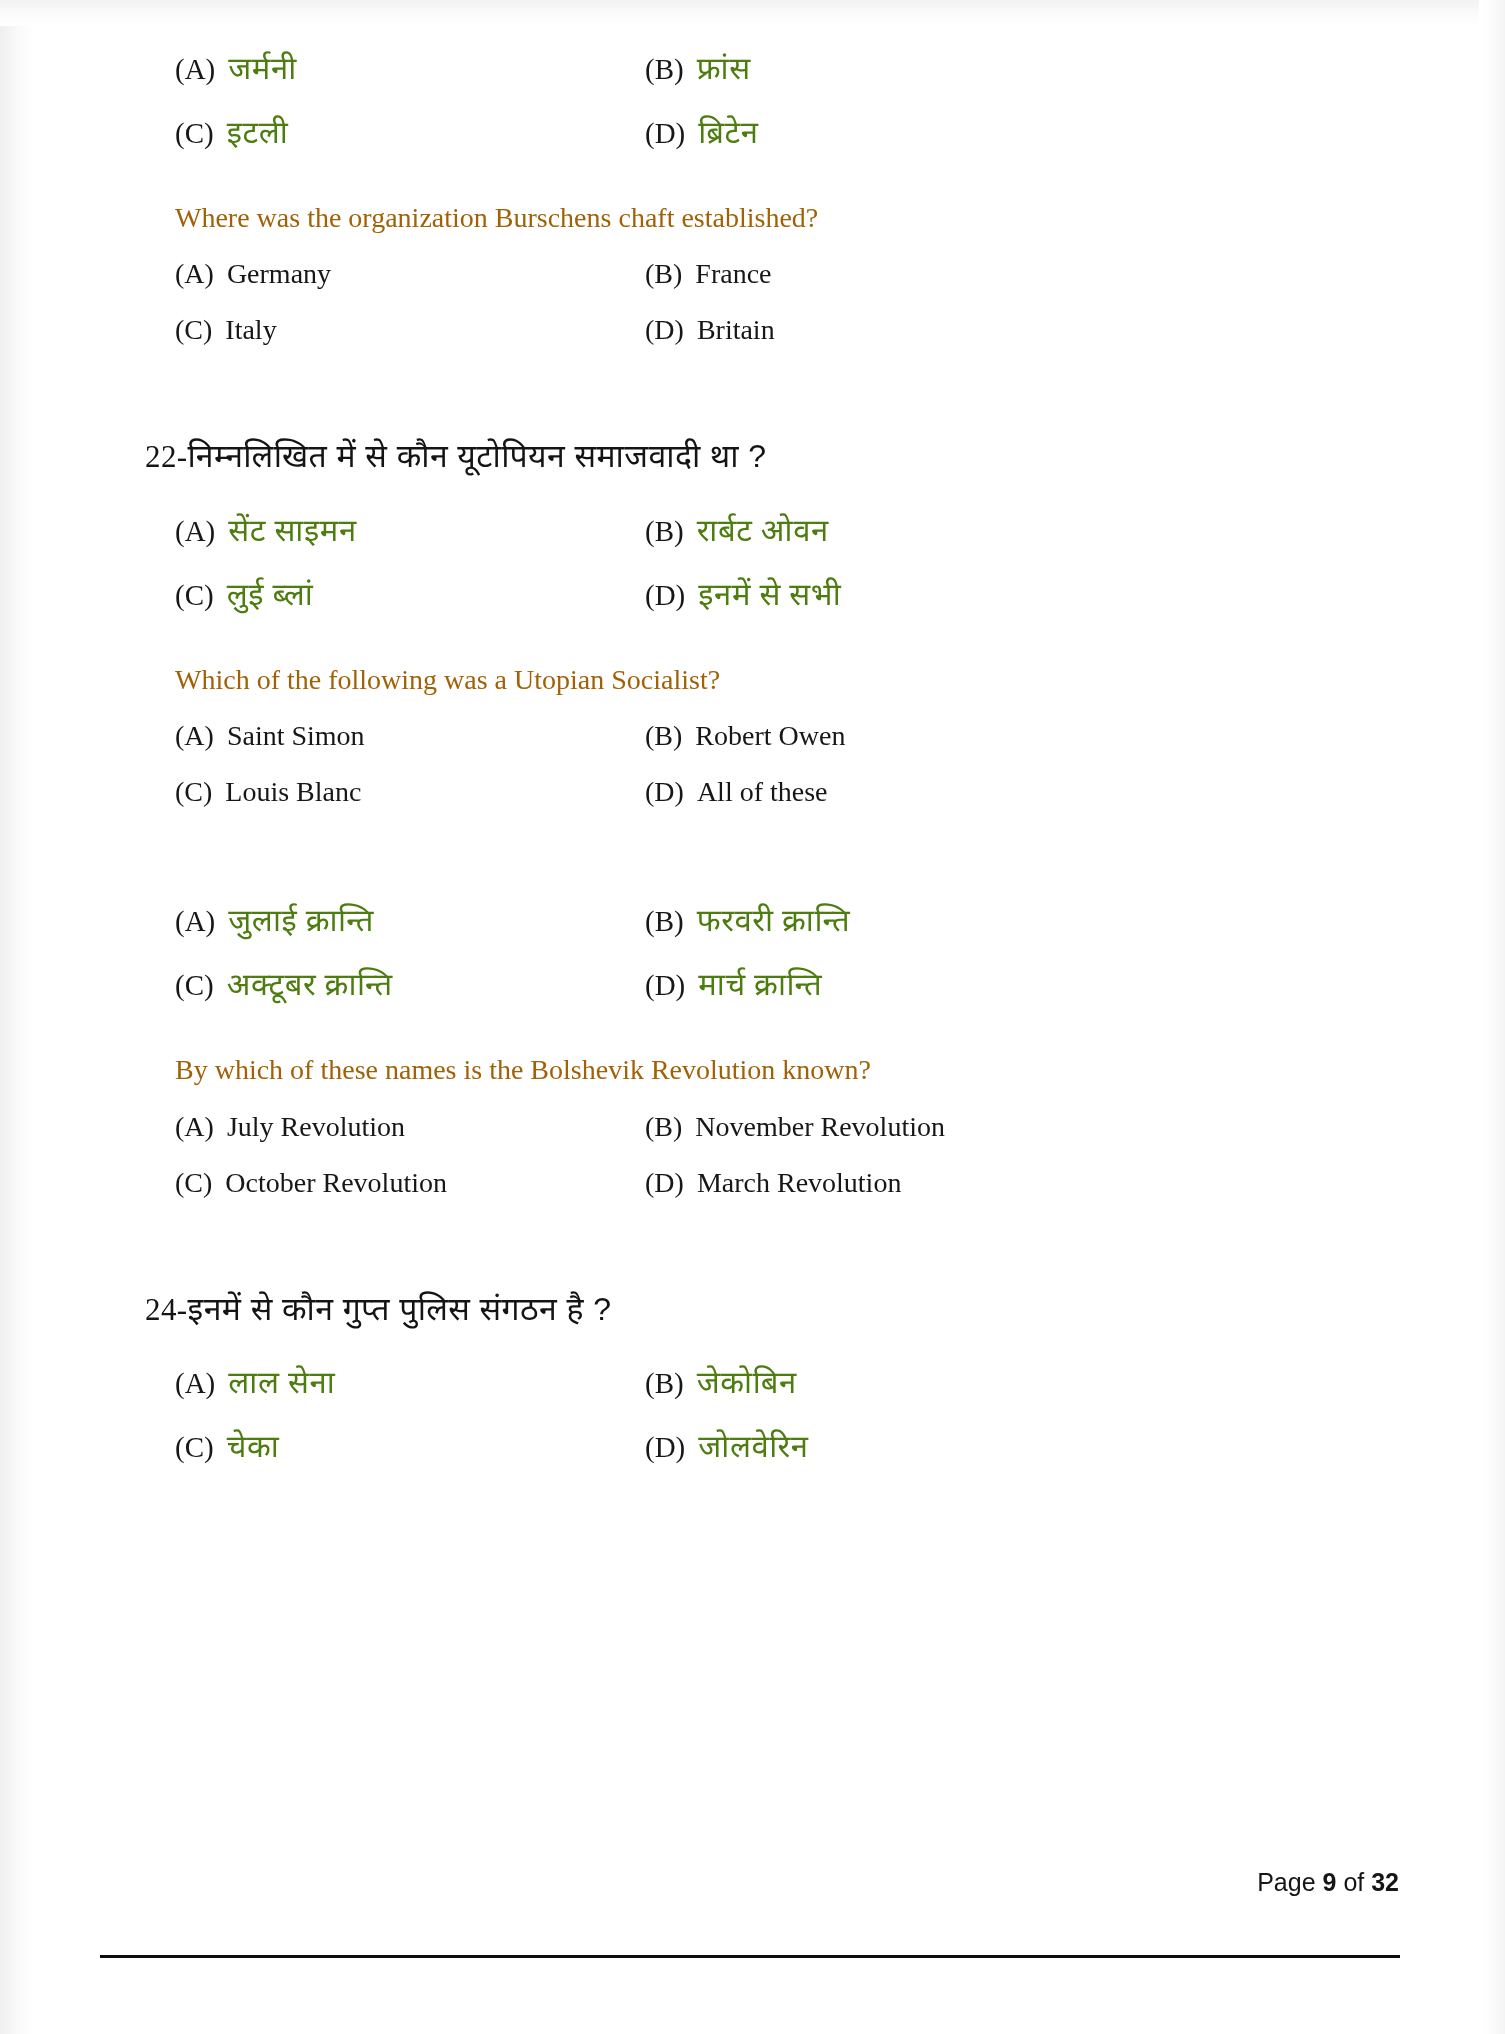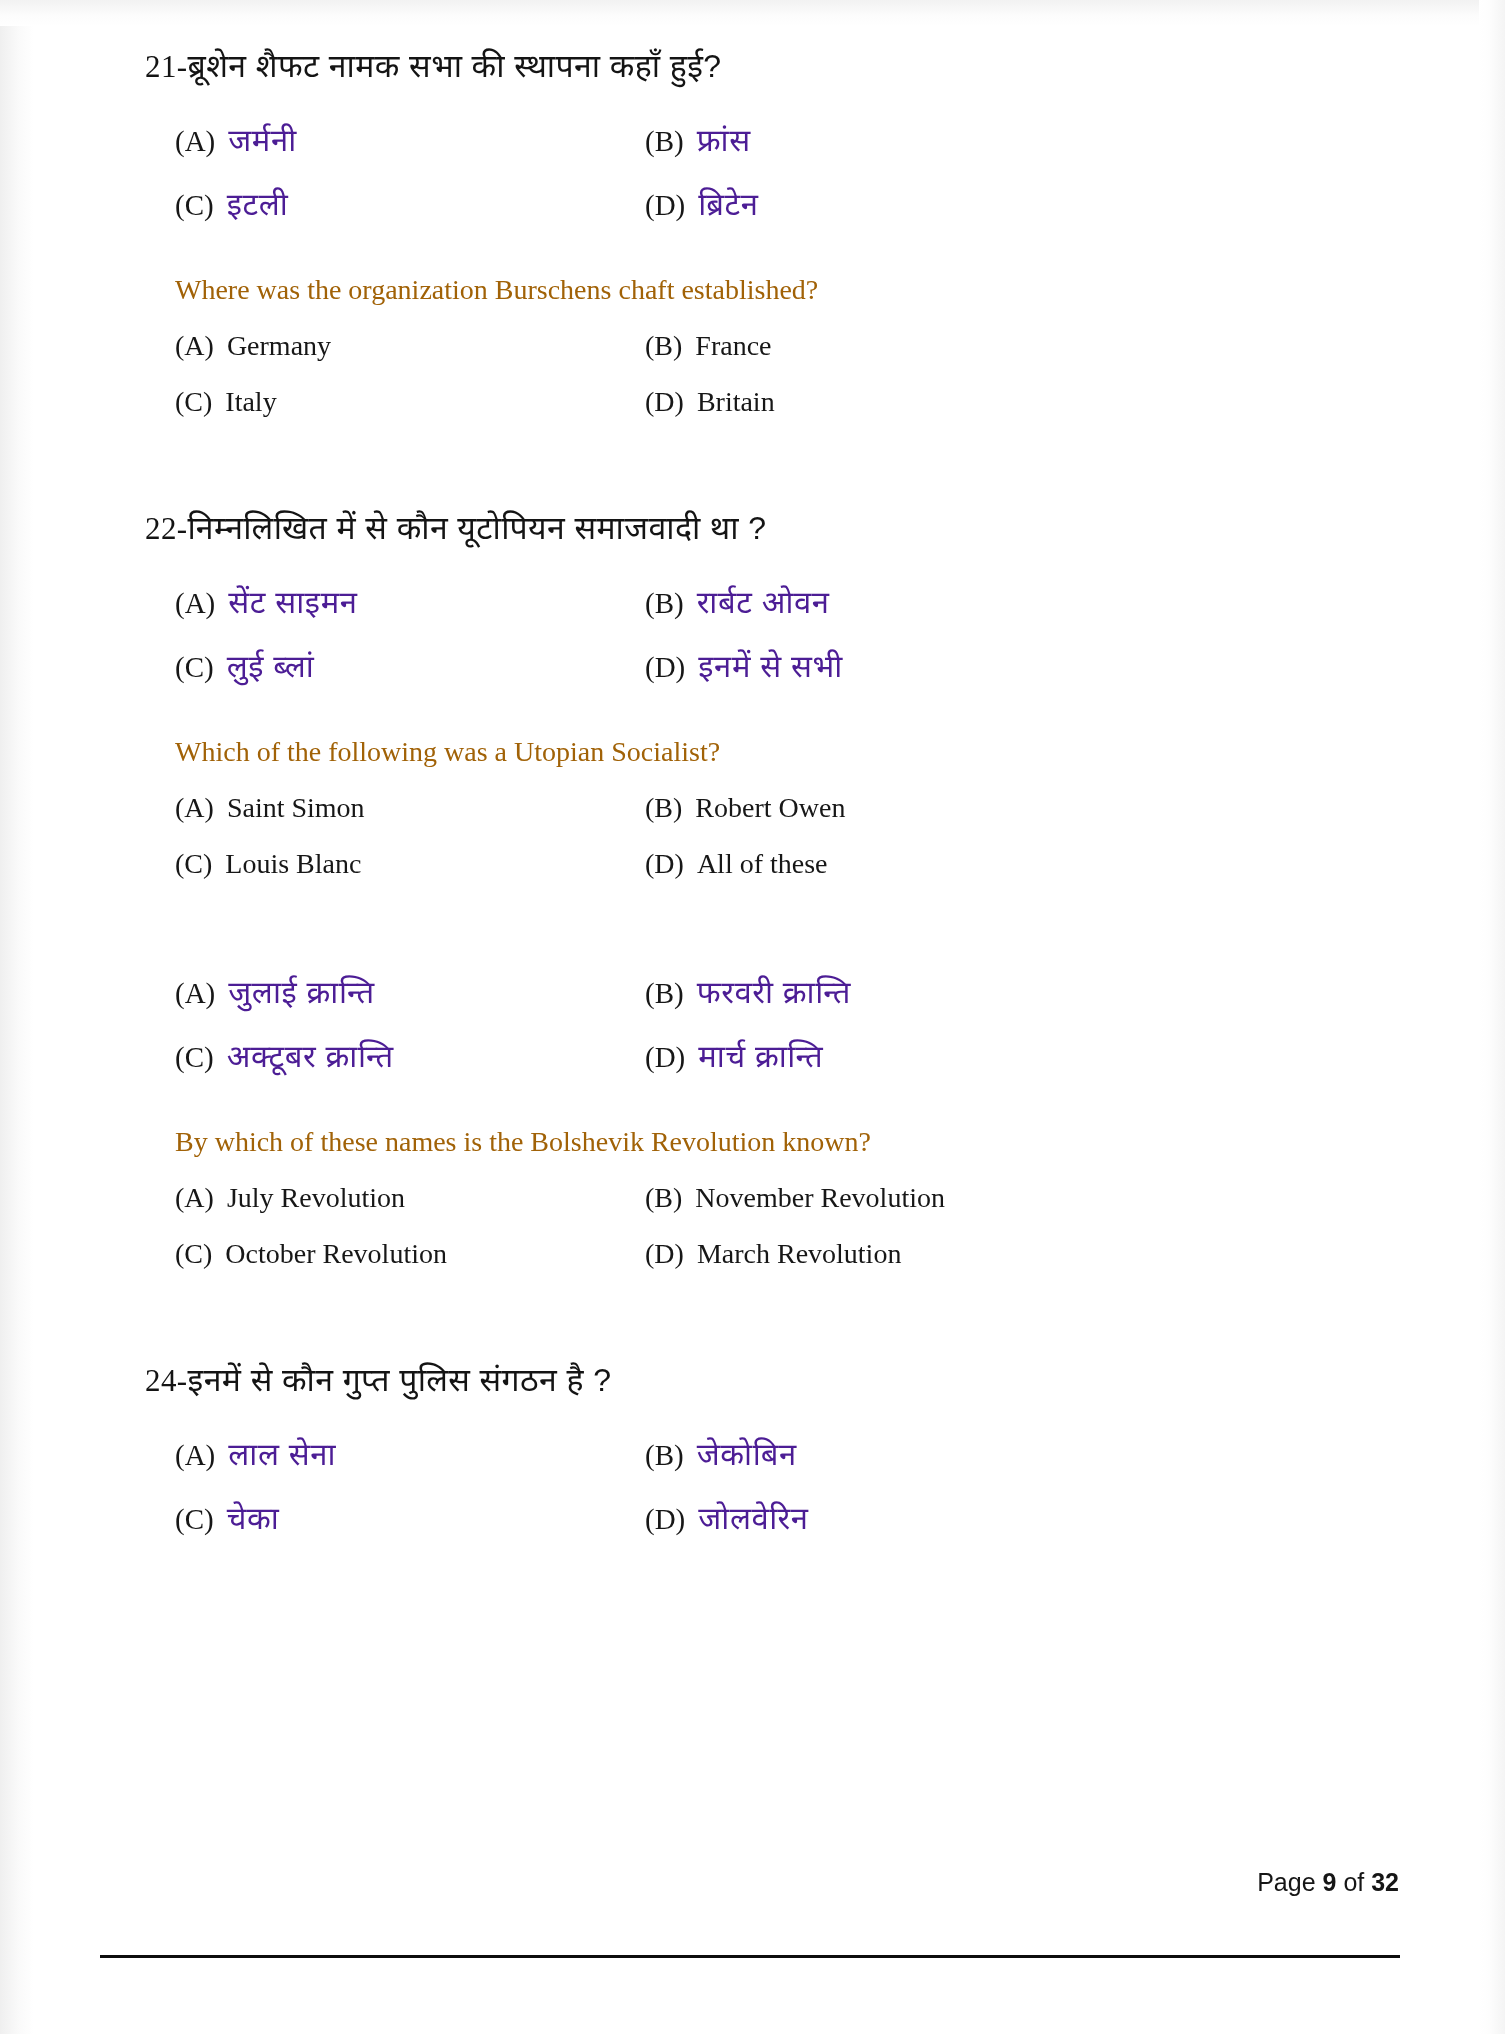--- a/index.html
+++ b/index.html
@@ -110,23 +110,23 @@
     font-family: "Liberation Serif", "DejaVu Serif", serif;
     font-size: 28px;
     color: #171717;
     margin-right: 13px;
     flex: 0 0 auto;
   }
   .opt-hi .opt-key {
     font-size: 29px;
   }
   .opt-text-hi {
-    font-family: Liberation Sans, sans-serif;
+    font-family: Liberation Serif, serif;
     font-size: 31px;
-    color: #4c1d95;
+    color: #4d7c0f;
     letter-spacing: 0.6px;
   }
   .opt-text-en {
     font-family: "Liberation Serif", "DejaVu Serif", serif;
     font-size: 28px;
     color: #171717;
     text-align: center;
   }
 
   
@@ -156,21 +156,20 @@
 
 <div class="page">
 
   <div class="scan-edge-left"></div>
   <div class="scan-edge-top"></div>
   <div class="scan-edge-right"></div>
 
   <div class="content">
 
     <div class="question-block">
-      <div class="hi q-stem-hi"><span class="q-num">21-</span><span>ब्रूशेन शैफट नामक सभा की स्थापना कहाँ हुई?</span></div>
       <div class="options">
         <div class="opt opt-hi">
             <span class="opt-key">(A)</span>
             <span class="opt-text-hi">जर्मनी</span>
           </div>
         <div class="opt opt-hi">
             <span class="opt-key">(B)</span>
             <span class="opt-text-hi">फ्रांस</span>
           </div>
         <div class="opt opt-hi">

